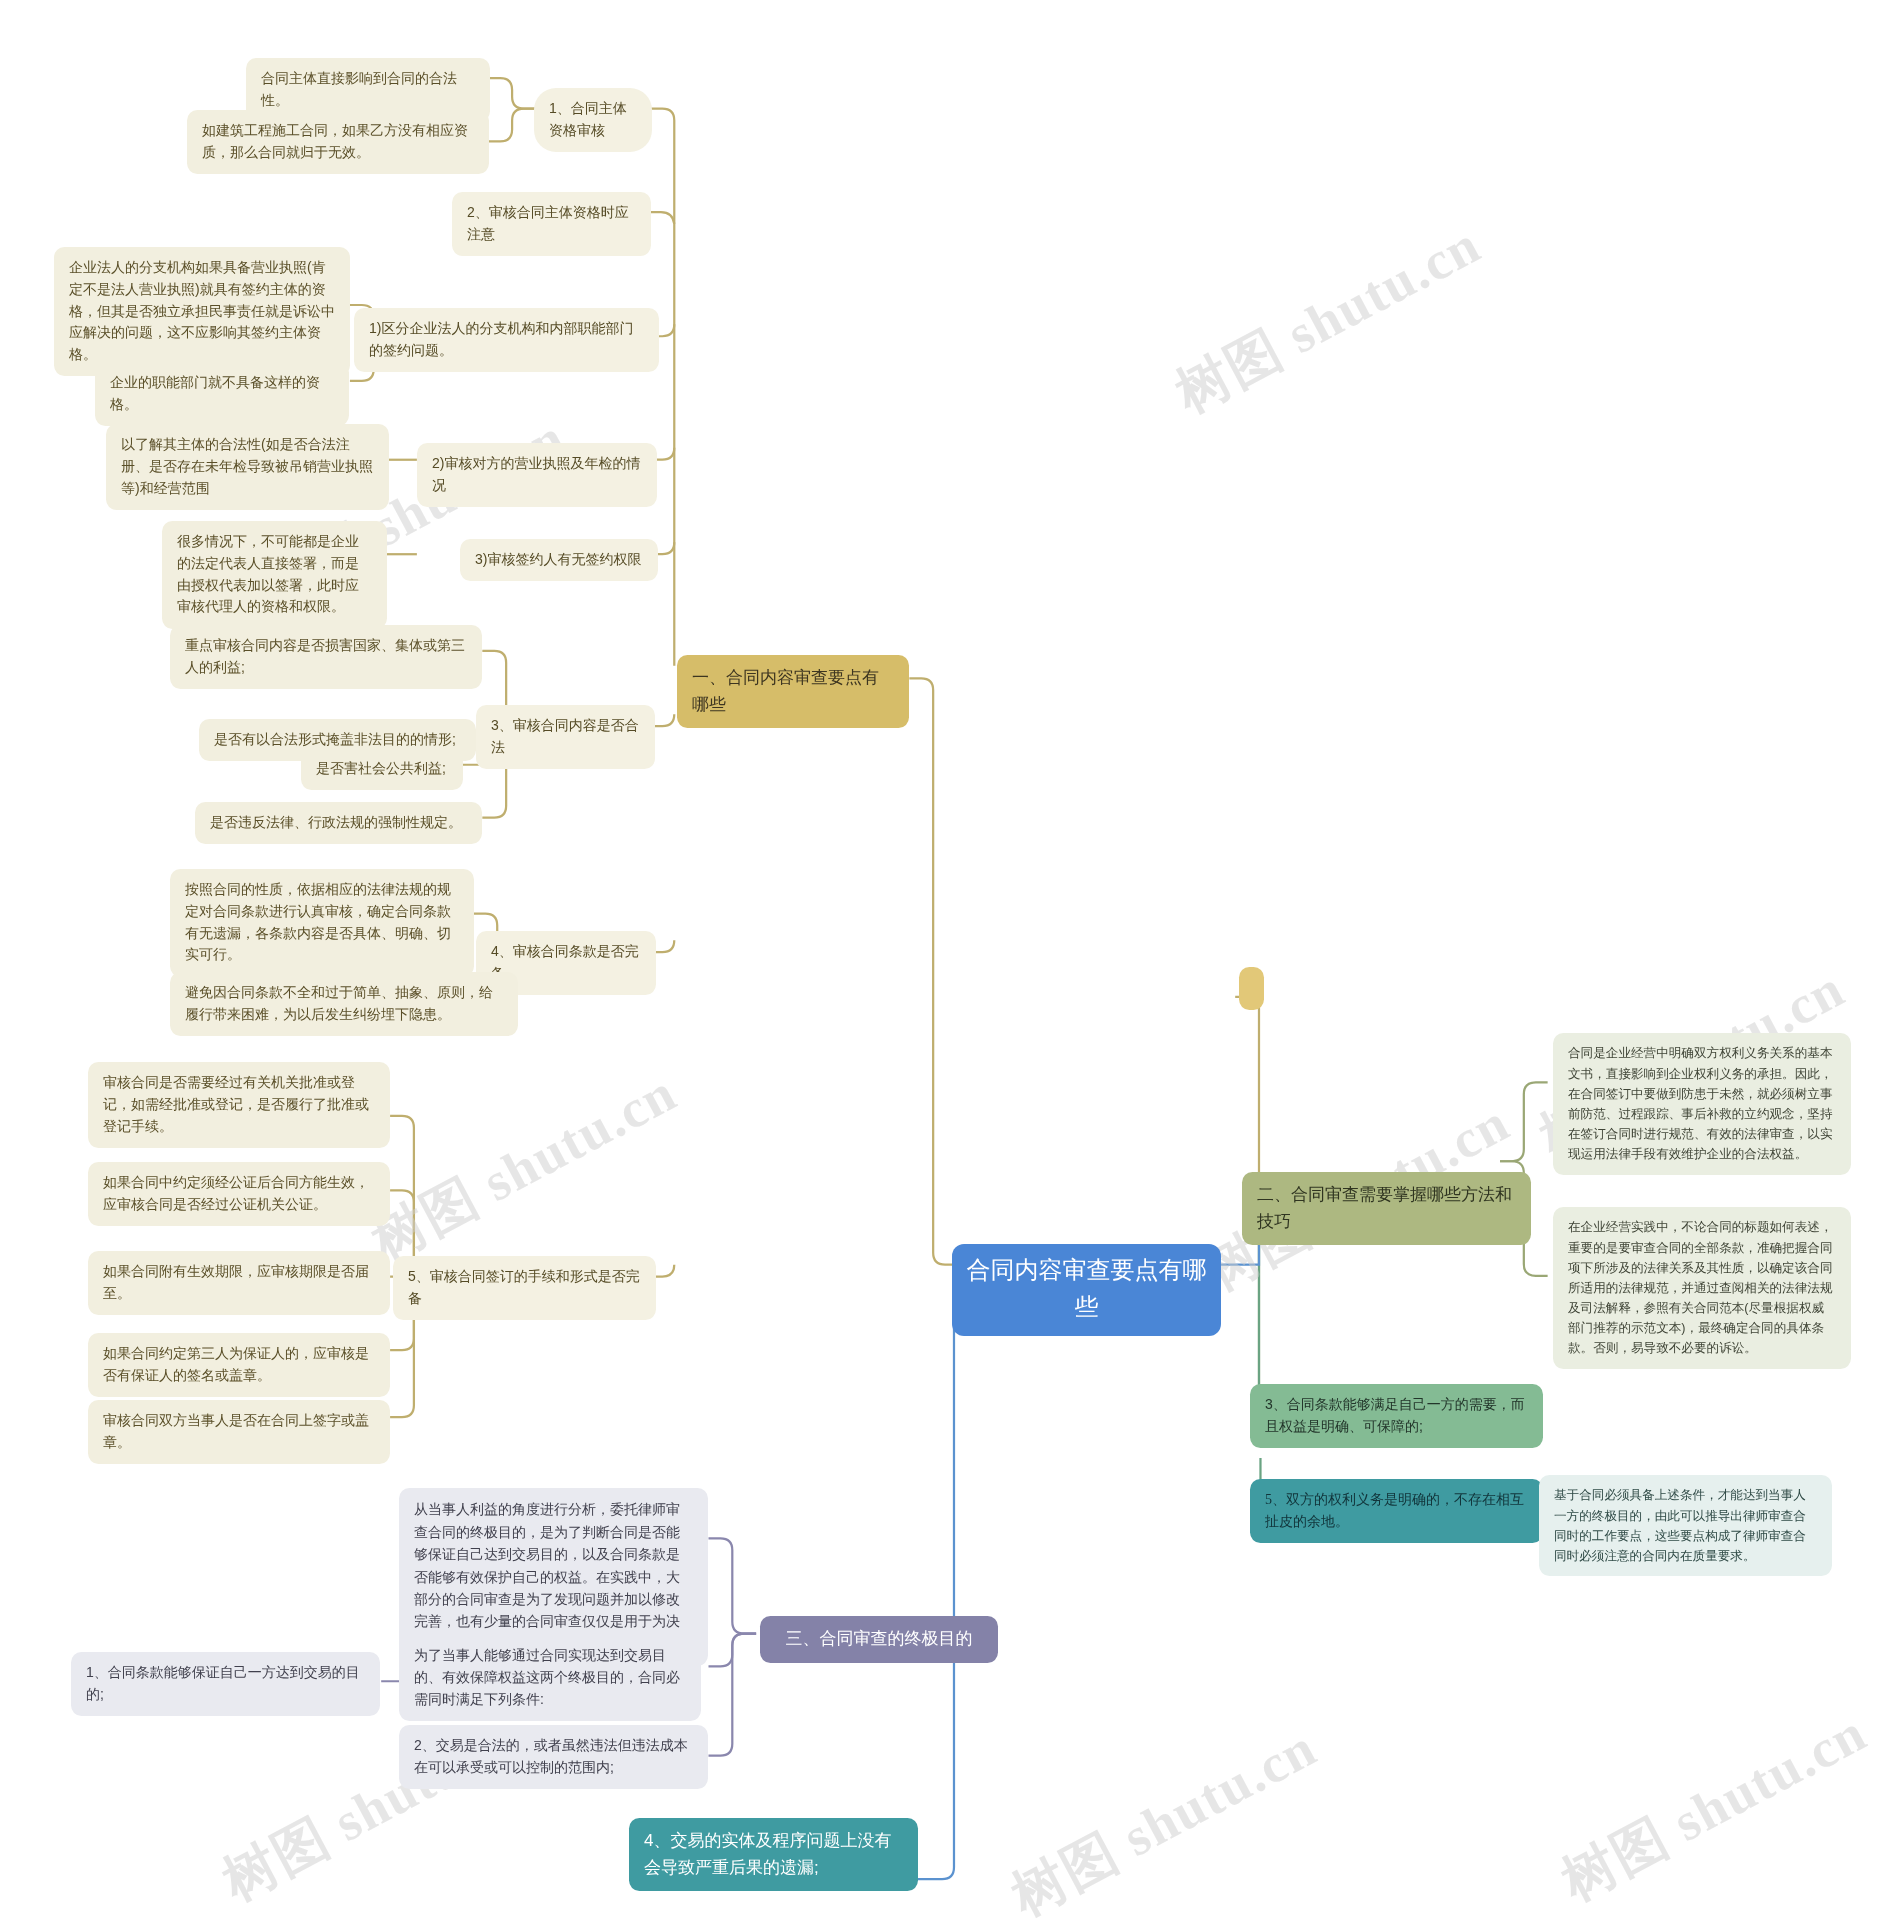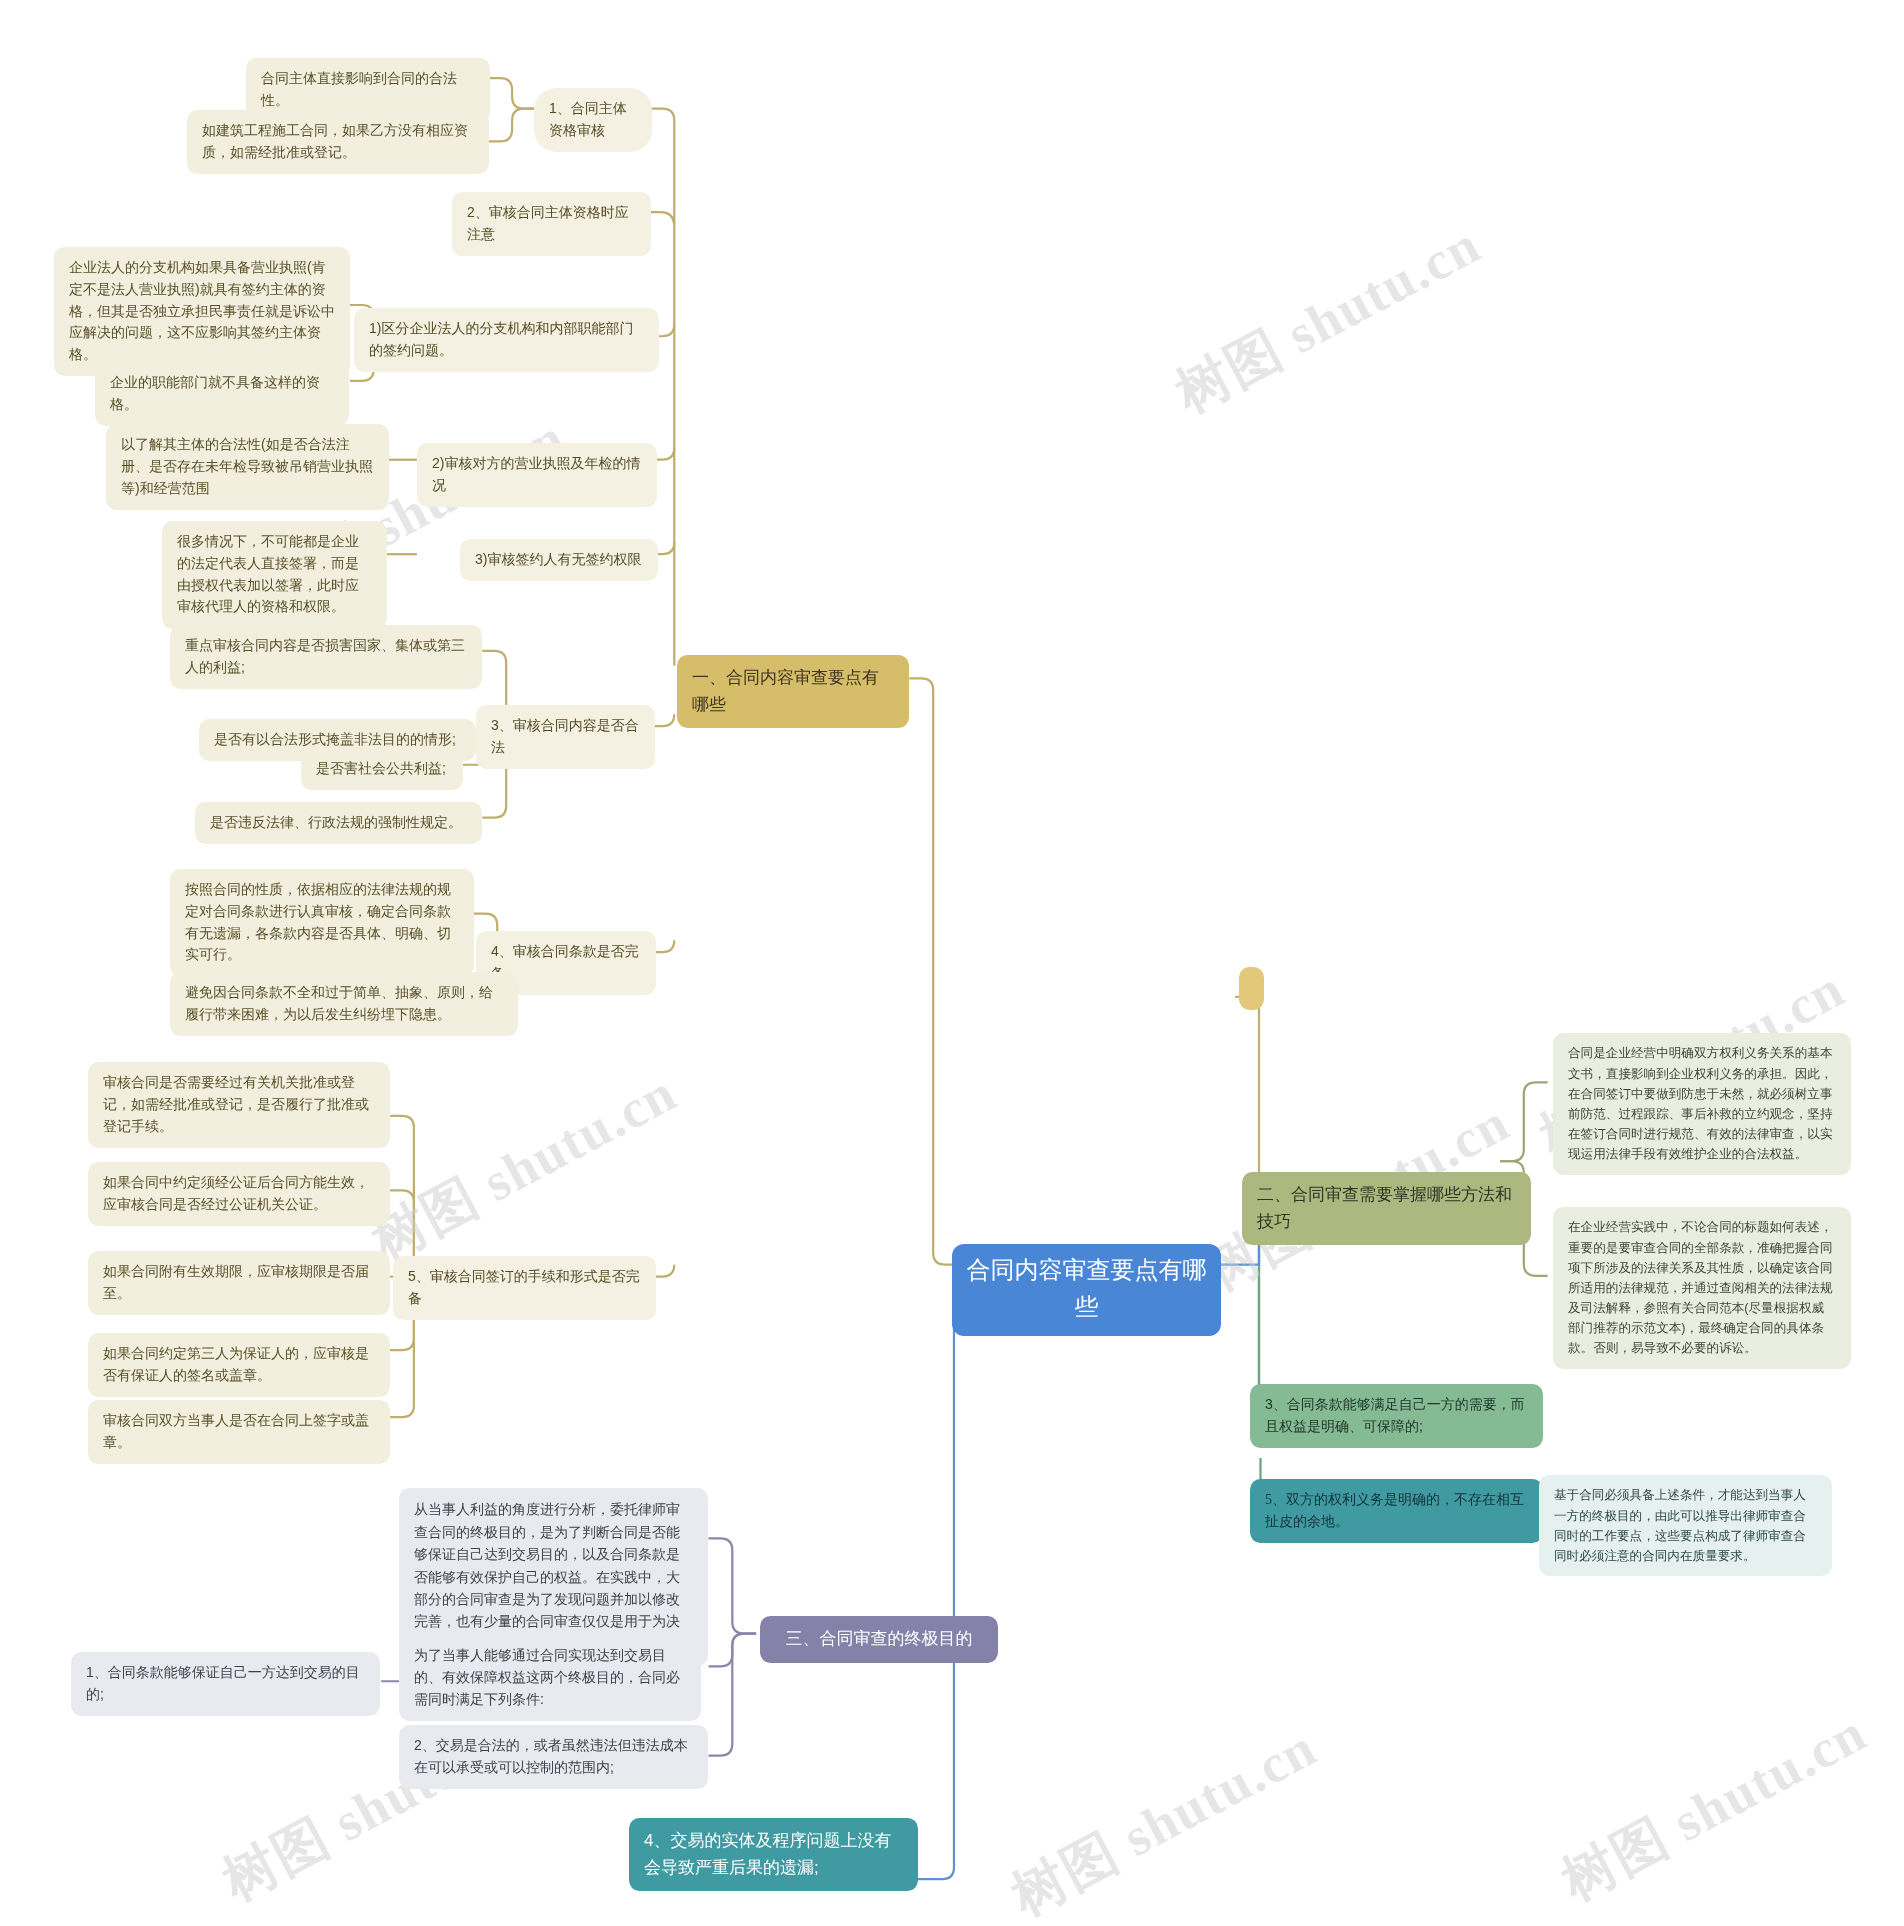--- a/index.html
+++ b/index.html
@@ -161,21 +161,21 @@
 
   <div class="node b1-gold f-lg" style="left:677px; top:655px; width:232px;">一、合同内容审查要点有哪些</div>
 
   <div class="node l2-beige f-md" style="left:534px; top:88px; width:118px;border-radius:22px;">1、合同主体资格审核</div>
   <div class="node l2-beige f-md" style="left:452px; top:192px; width:199px;">2、审核合同主体资格时应注意</div>
   <div class="node l2-beige f-md" style="left:476px; top:705px; width:179px;">3、审核合同内容是否合法</div>
   <div class="node l2-beige f-md" style="left:476px; top:931px; width:180px;">4、审核合同条款是否完备</div>
   <div class="node l2-beige f-md" style="left:393px; top:1256px; width:263px;">5、审核合同签订的手续和形式是否完备</div>
 
   <div class="node leaf-beige f-md" style="left:246px; top:58px; width:244px;">合同主体直接影响到合同的合法性。</div>
-  <div class="node leaf-beige f-md" style="left:187px; top:110px; width:302px;">如建筑工程施工合同，如果乙方没有相应资质，如需经批准或登记。</div>
+  <div class="node leaf-beige f-md" style="left:187px; top:110px; width:302px;">如建筑工程施工合同，如果乙方没有相应资质，那么合同就归于无效。</div>
 
   <div class="node l2-beige f-md" style="left:354px; top:308px; width:305px;">1)区分企业法人的分支机构和内部职能部门的签约问题。</div>
   <div class="node l2-beige f-md" style="left:417px; top:443px; width:240px;">2)审核对方的营业执照及年检的情况</div>
   <div class="node l2-beige f-md" style="left:460px; top:539px; width:198px;">3)审核签约人有无签约权限</div>
 
   <div class="node leaf-beige f-md" style="left:54px; top:247px; width:296px;">企业法人的分支机构如果具备营业执照(肯定不是法人营业执照)就具有签约主体的资格，但其是否独立承担民事责任就是诉讼中应解决的问题，这不应影响其签约主体资格。</div>
   <div class="node leaf-beige f-md" style="left:95px; top:362px; width:254px;">企业的职能部门就不具备这样的资格。</div>
 
   <div class="node leaf-beige f-md" style="left:106px; top:424px; width:283px;">以了解其主体的合法性(如是否合法注册、是否存在未年检导致被吊销营业执照等)和经营范围</div>
 

